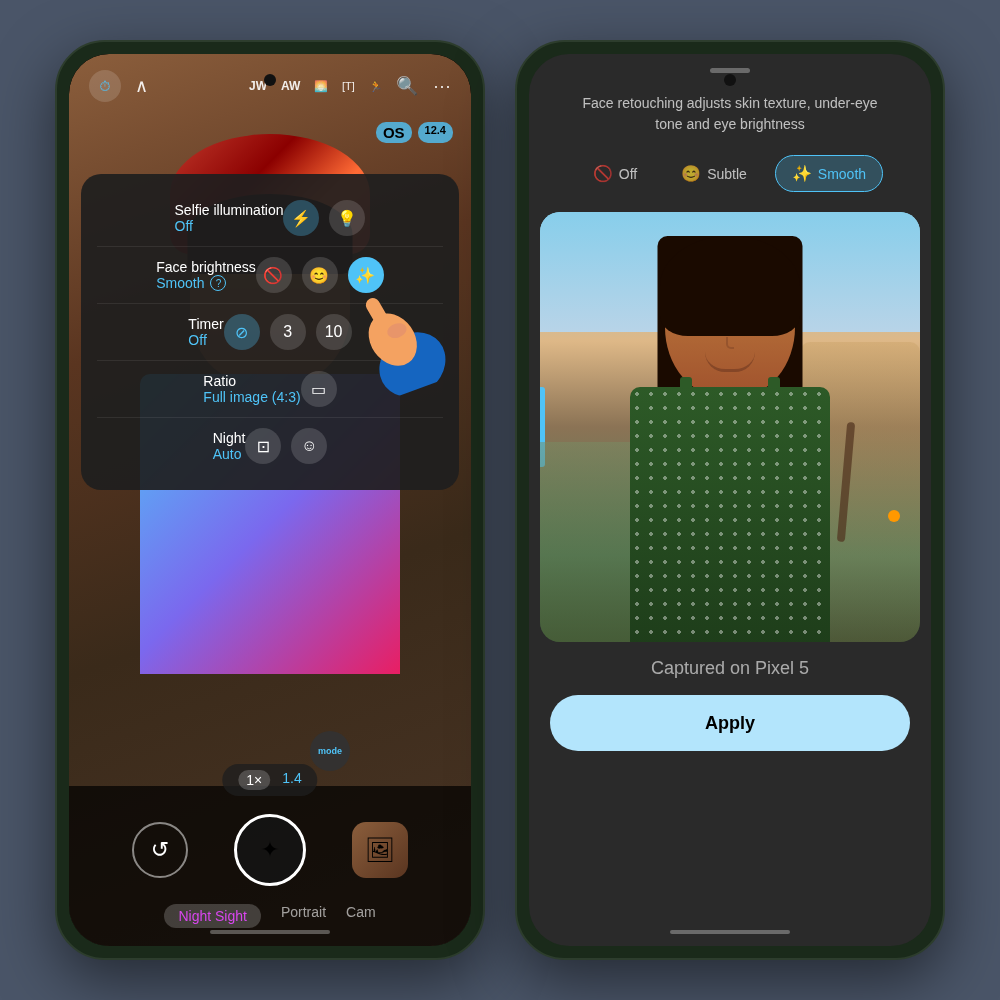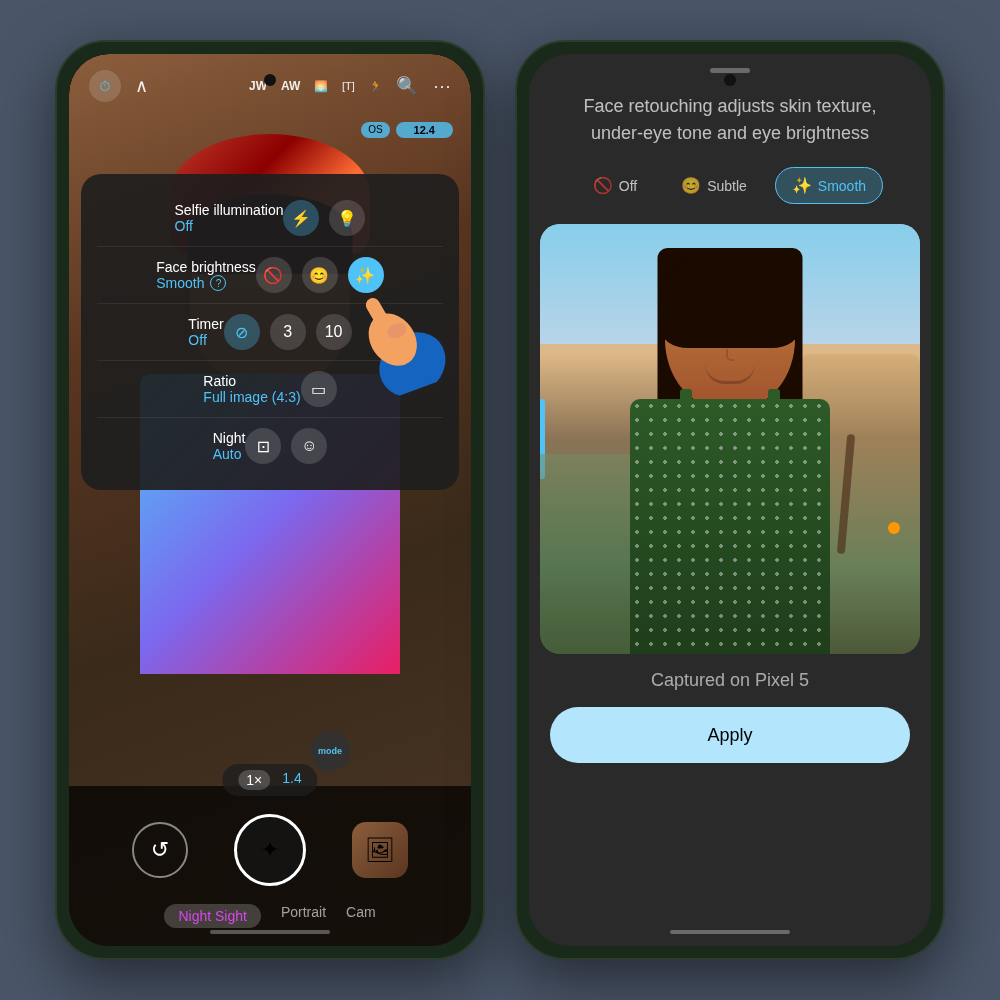--- a/index.html
+++ b/index.html
@@ -334,21 +334,21 @@
       color: #fff;
       font-size: 22px;
       font-weight: 600;
       text-align: center;
       padding: 0 30px;
       margin-bottom: 12px;
     }
 
     .sheet-desc {
       color: rgba(255,255,255,0.7);
-      font-size: 18px;
+      font-size: 14px;
       text-align: center;
       padding: 0 40px;
       line-height: 1.5;
       margin-bottom: 20px;
     }
 
     
     .retouch-options {
       display: flex;
       gap: 12px;
@@ -518,21 +518,21 @@
     .apply-btn {
       width: 360px;
       height: 56px;
       background: #b3e5fc;
       border-radius: 28px;
       display: flex;
       align-items: center;
       justify-content: center;
       color: #000;
       font-size: 18px;
-      font-weight: 400;
+      font-weight: 700;
       margin: 0 auto;
       cursor: pointer;
     }
 
     
     .phone-camera-dot {
       position: absolute;
       top: 20px;
       left: 50%;
       transform: translateX(-50%);
@@ -628,22 +628,22 @@
         <div class="top-icon" style="font-size:12px;font-weight:700;color:#fff;">AW</div>
         <div class="top-icon" style="font-size:11px;color:#fff;">🌅</div>
         <div class="top-icon" style="font-size:11px;color:#fff;">[T]</div>
         <div class="top-icon" style="font-size:11px;color:#fff;">🏃</div>
         <div class="top-icon" style="font-size:18px;">🔍</div>
         <div class="top-icon" style="font-size:18px;">···</div>
       </div>
     </div>
 
     <div style="position:absolute;top:68px;right:18px;display:flex;gap:6px;z-index:15;">
-      <div style="background:rgba(79,195,247,0.8);border-radius:10px;padding:2px 7px;font-size:10px;color:#000;font-weight:400;">OS</div>
-      <div style="background:rgba(79,195,247,0.8);border-radius:10px;padding:2px 18px;font-size:11px;color:#000;font-weight:700;">12.4</div>
+      <div style="background:rgba(79,195,247,0.8);border-radius:10px;padding:2px 7px;font-size:15px;color:#000;font-weight:700;">OS</div>
+      <div style="background:rgba(79,195,247,0.8);border-radius:10px;padding:2px 7px;font-size:11px;color:#000;font-weight:700;">12.4</div>
     </div>
 
     <div class="settings-panel">
 
       <div class="setting-row">
         <div>
           <div class="setting-label">Selfie illumination</div>
           <div class="setting-value">Off</div>
         </div>
         <div class="setting-icons">

